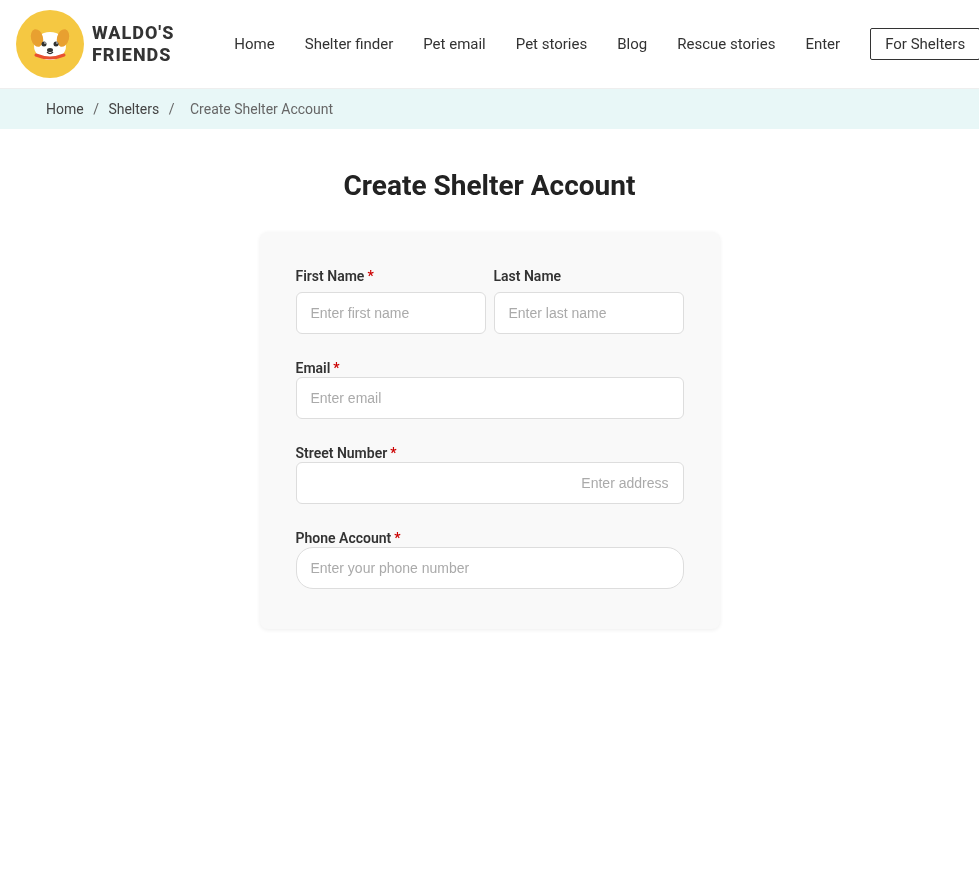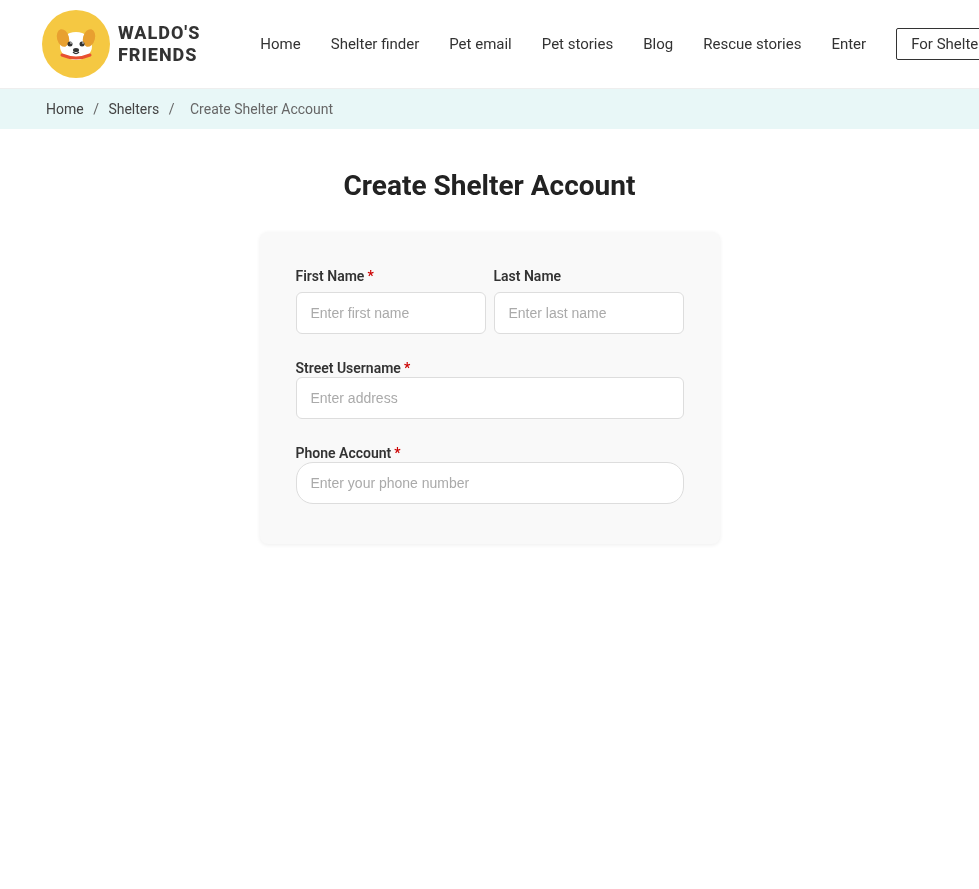--- a/index.html
+++ b/index.html
@@ -13,21 +13,21 @@
       background: #fff;
       color: #333;
       width: 979px;
       min-height: 889px;
     }
 
     
     header {
       display: flex;
       align-items: center;
-      padding: 10px 42px;
+      padding: 10px 16px;
       border-bottom: 1px solid #eee;
       background: #fff;
     }
 
     .logo-area {
       display: flex;
       align-items: center;
       gap: 8px;
       margin-right: 60px;
     }
@@ -233,26 +233,32 @@
       </div>
       <div class="form-group">
         <label>
           <span>Last Name</span>
         </label>
         <input type="text" placeholder="Enter last name" style="">
       </div>
     </div>
 
 
-
     <div class="form-section">
       <label>
-        <span>Street Username</span><span class="required-star">*</span>
+        <span>Email</span><span class="required-star">*</span>
       </label>
-      <input type="text" style="width: 100%; display: block;" placeholder="Enter address">
+      <input type="email" style="width: 100%; display: block;" placeholder="Enter email">
+    </div>
+
+    <div class="form-section">
+      <label>
+        <span>Street Number</span><span class="required-star">*</span>
+      </label>
+      <input type="text" style="width: 100%; display: block; text-align: right;" placeholder="Enter address">
     </div>
 
     <div class="form-section" style="margin-bottom:0;">
       <label>
         <span>Phone Account</span><span class="required-star">*</span>
       </label>
       <input type="tel" style="width: 100%; display: block; border-radius: 17px;" placeholder="Enter your phone number">
     </div>
 
   </div>

